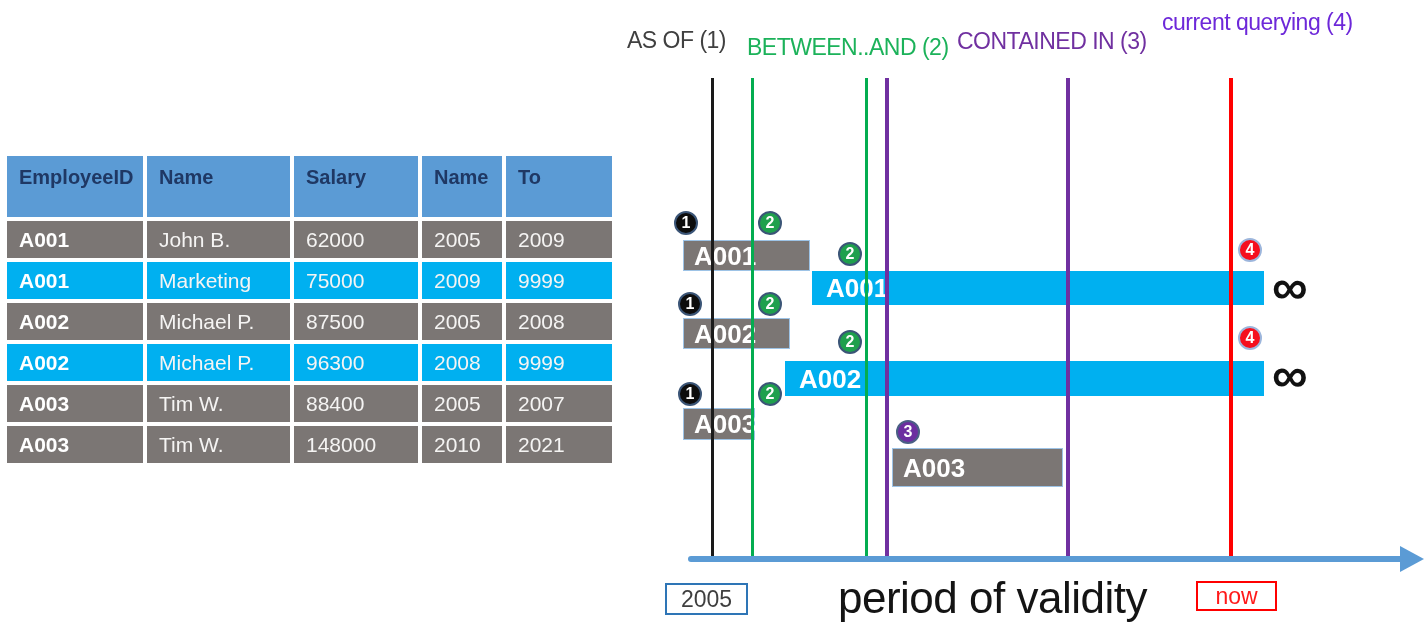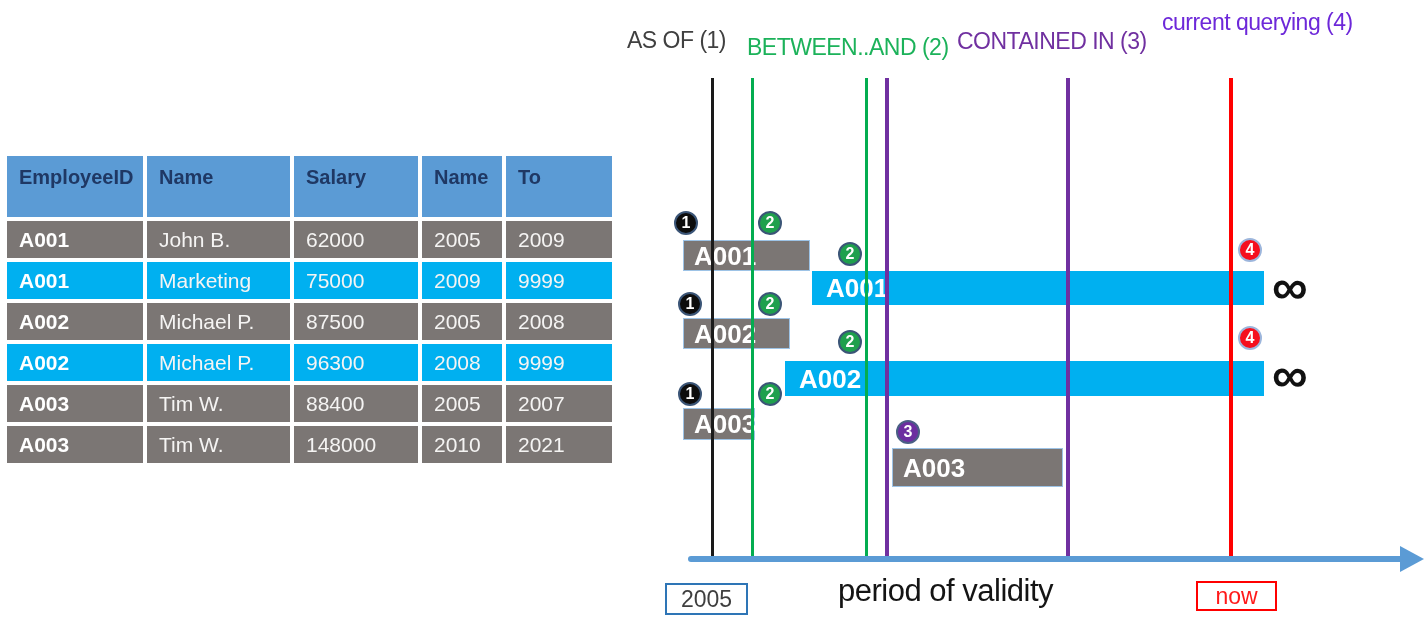--- a/index.html
+++ b/index.html
@@ -56,21 +56,21 @@
   .axis{position:absolute;left:688px;top:556px;width:716px;height:6px;background:#5B9BD5;border-radius:3px;}
   .axis-head{
     position:absolute;left:1400px;top:546px;width:0;height:0;
     border-left:24px solid #5B9BD5;border-top:13px solid transparent;border-bottom:13px solid transparent;
   }
   
   .year-box{
     position:absolute;left:665px;top:583px;width:79px;height:28px;border:2px solid #2E75B6;
     color:#3F3F3F;font-size:23px;display:flex;align-items:center;justify-content:center;
   }
-  .axis-title{position:absolute;left:838px;top:573px;color:#141414;font-size:31px;letter-spacing:-0.5px;white-space:nowrap;}
+  .axis-title{position:absolute;left:838px;top:573px;color:#141414;font-size:44px;letter-spacing:-0.5px;white-space:nowrap;}
   .now-box{
     position:absolute;left:1196px;top:581px;width:77px;height:26px;border:2px solid #FF0000;
     color:#FF1A1A;font-size:23px;display:flex;align-items:center;justify-content:center;
   }
 </style>
 </head>
 <body>
 
 <div class="stage">
 

